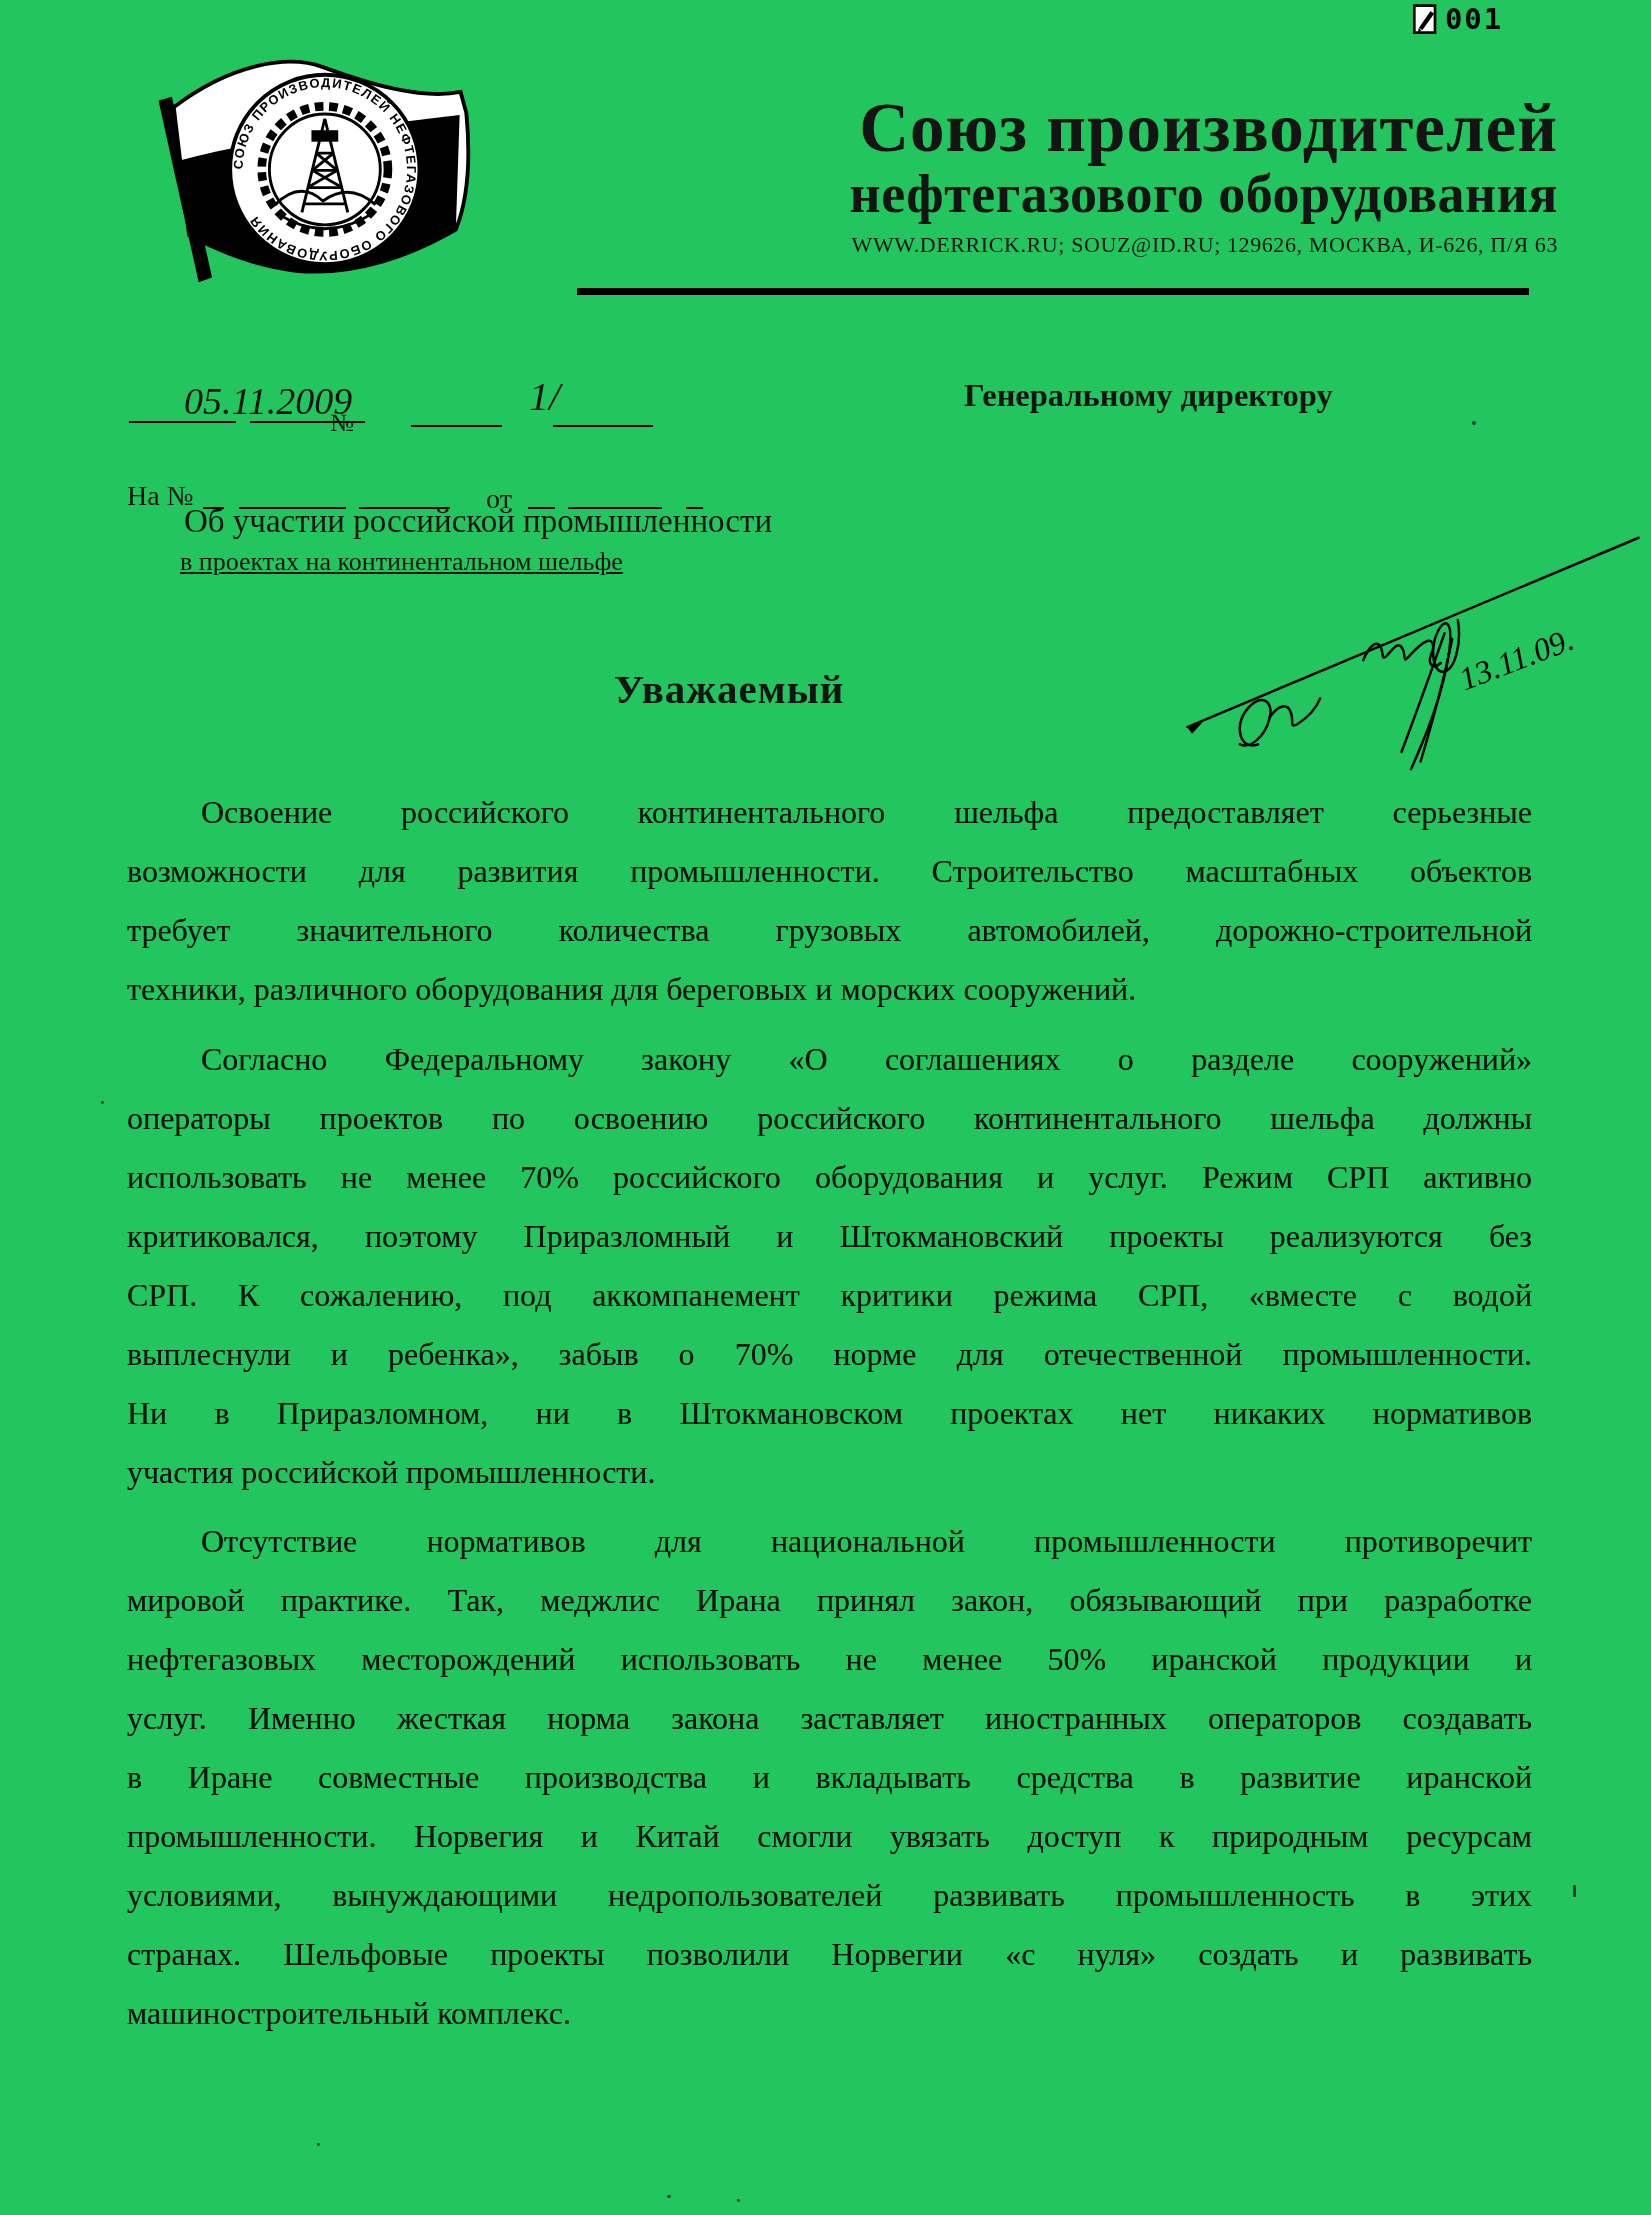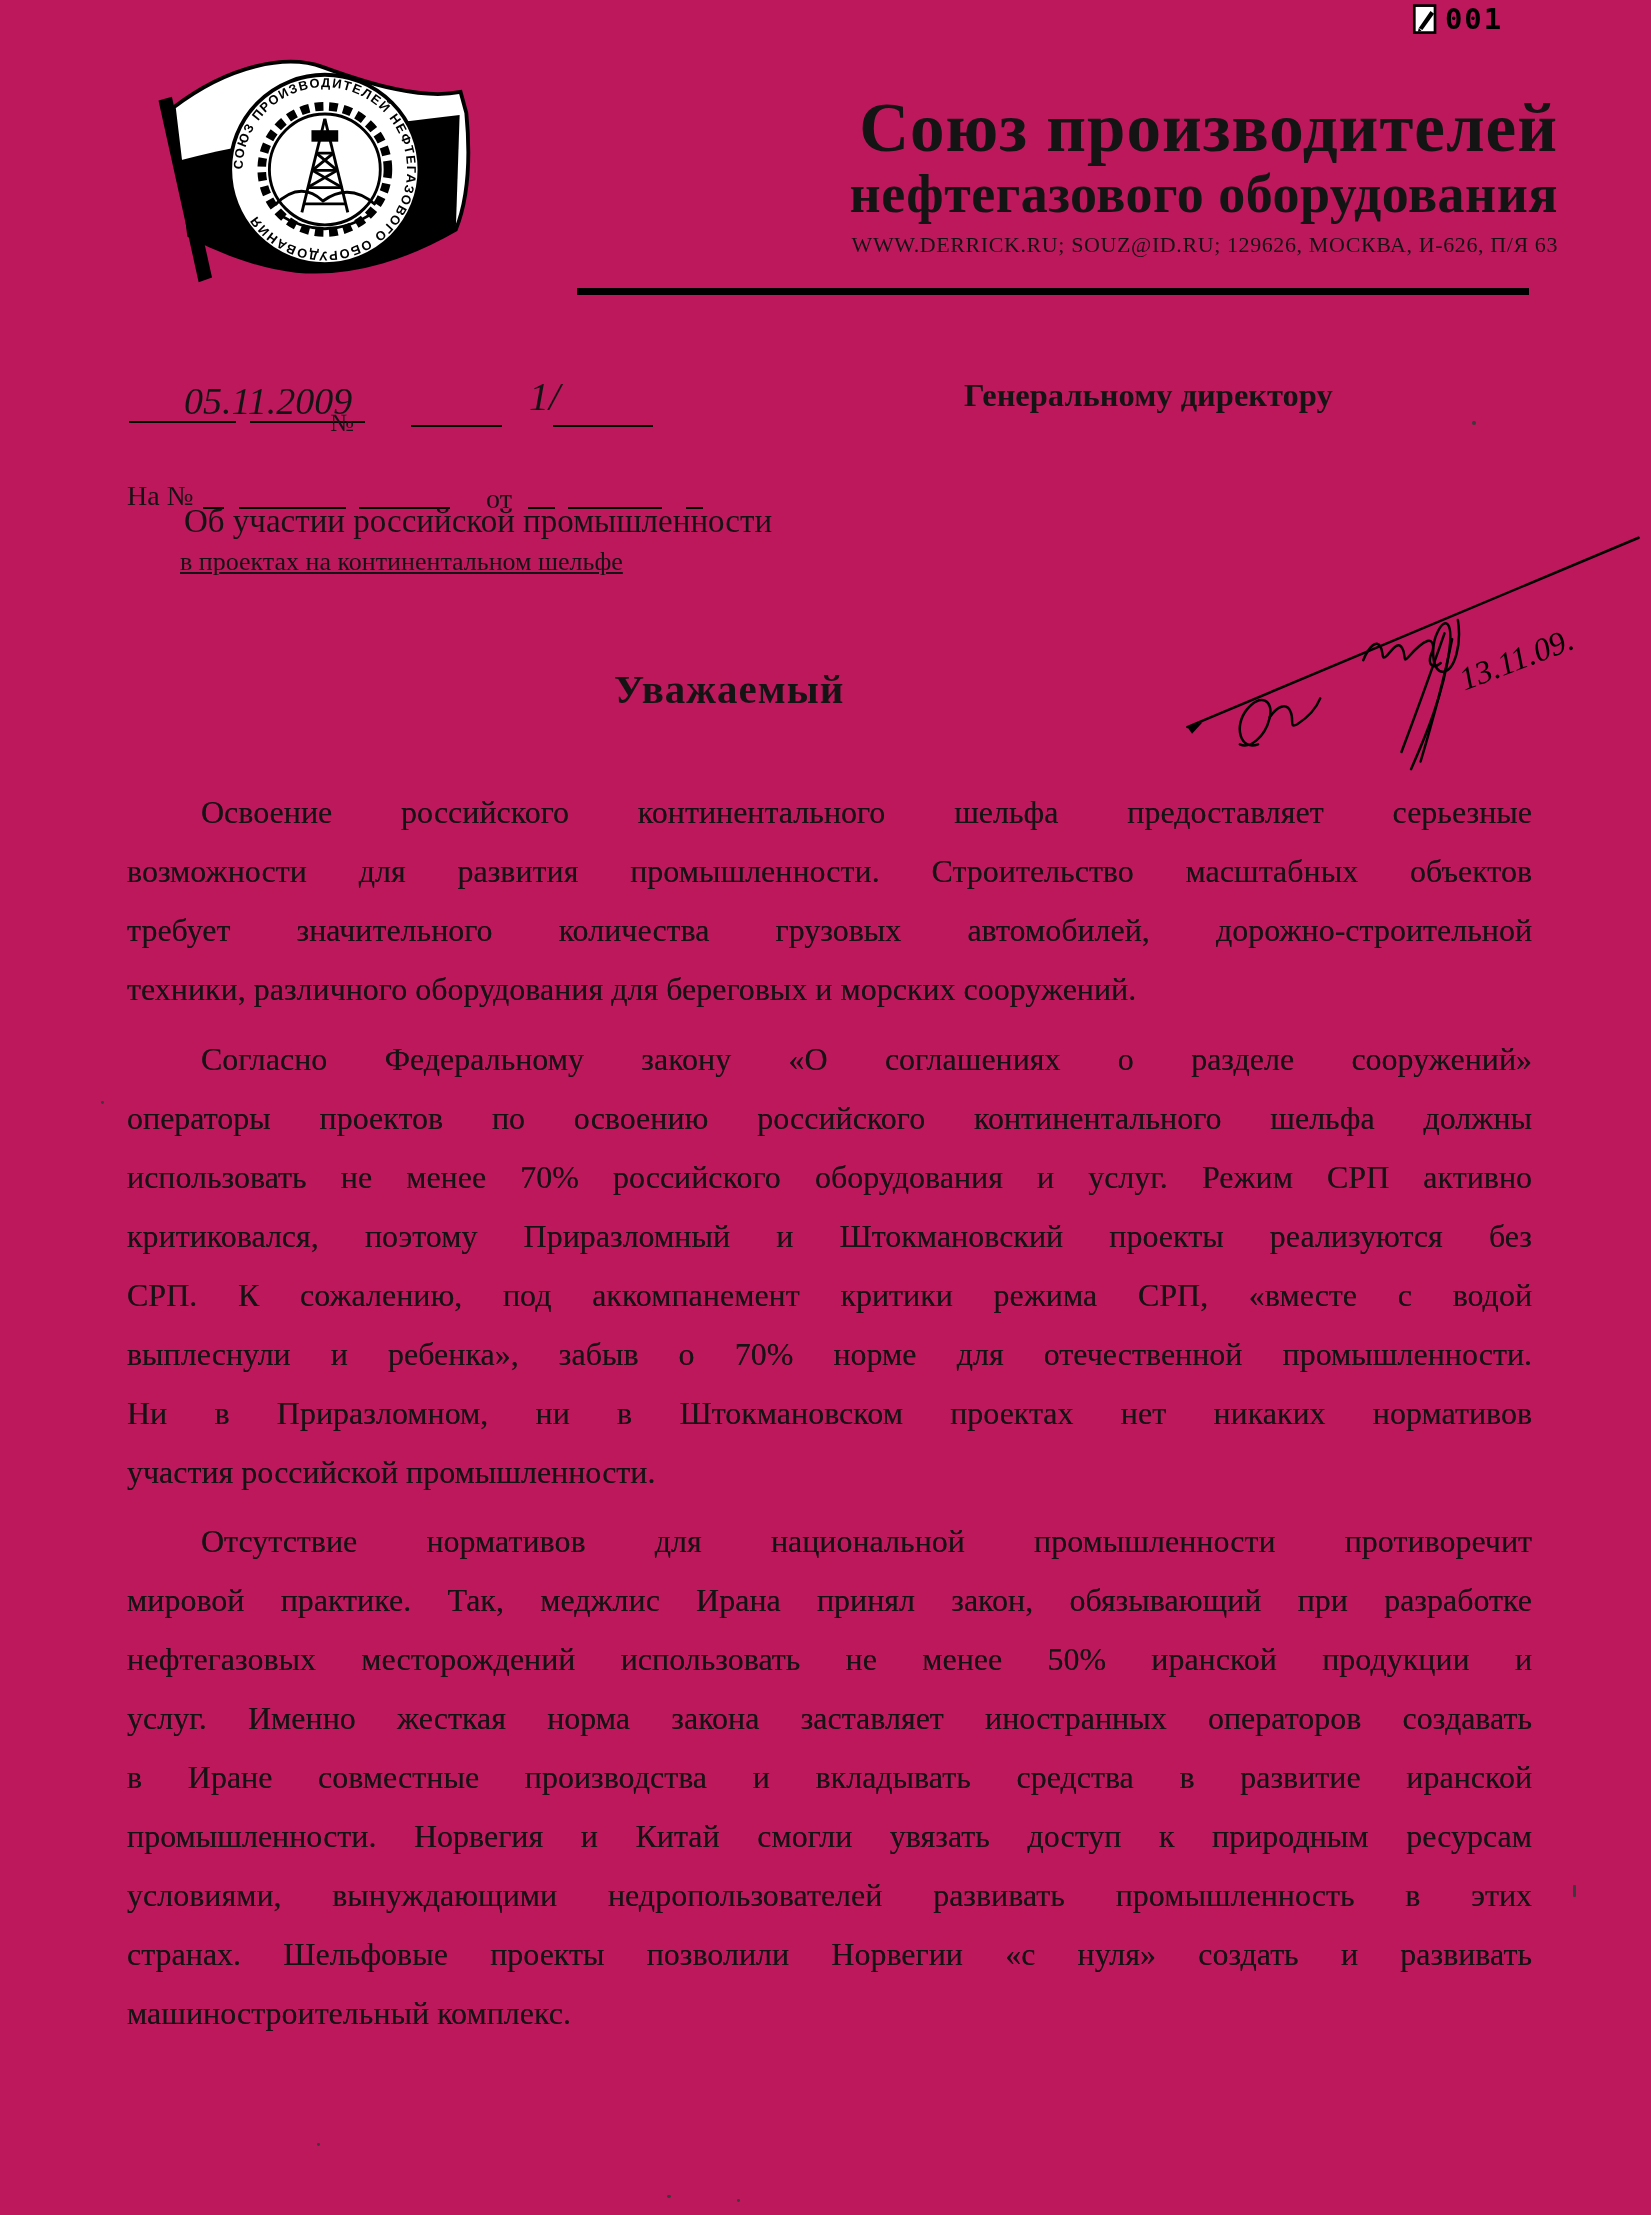--- a/index.html
+++ b/index.html
@@ -1,17 +1,17 @@
 <!DOCTYPE html>
 <html><head>
 <meta charset="utf-8">
 <style>
   html,body{margin:0;padding:0;background:#ffffff;}
   body{font-family:"Liberation Serif", serif; color:#141414; -webkit-font-smoothing:antialiased;}
-  .page{position:relative;width:1652px;height:2216px;background:#be185d;overflow:hidden;}
+  .page{position:relative;width:1652px;height:2216px;background:#22c55e;overflow:hidden;}
   .abs{position:absolute;}
 
   
   .fax-num{font-family:"DejaVu Sans Mono", monospace;font-size:29px;font-weight:bold;letter-spacing:1.9px;color:#000;}
 
   
   .org-block{left:593px;top:92px;width:965px;text-align:right;}
   .org1{font-size:69px;font-weight:bold;letter-spacing:1px;line-height:73px;white-space:nowrap;}
   .org2{font-size:54px;font-weight:bold;letter-spacing:0.5px;line-height:59px;white-space:nowrap;}
   .org-contact{font-size:22px;letter-spacing:0.6px;margin-top:7.6px;white-space:nowrap;}

